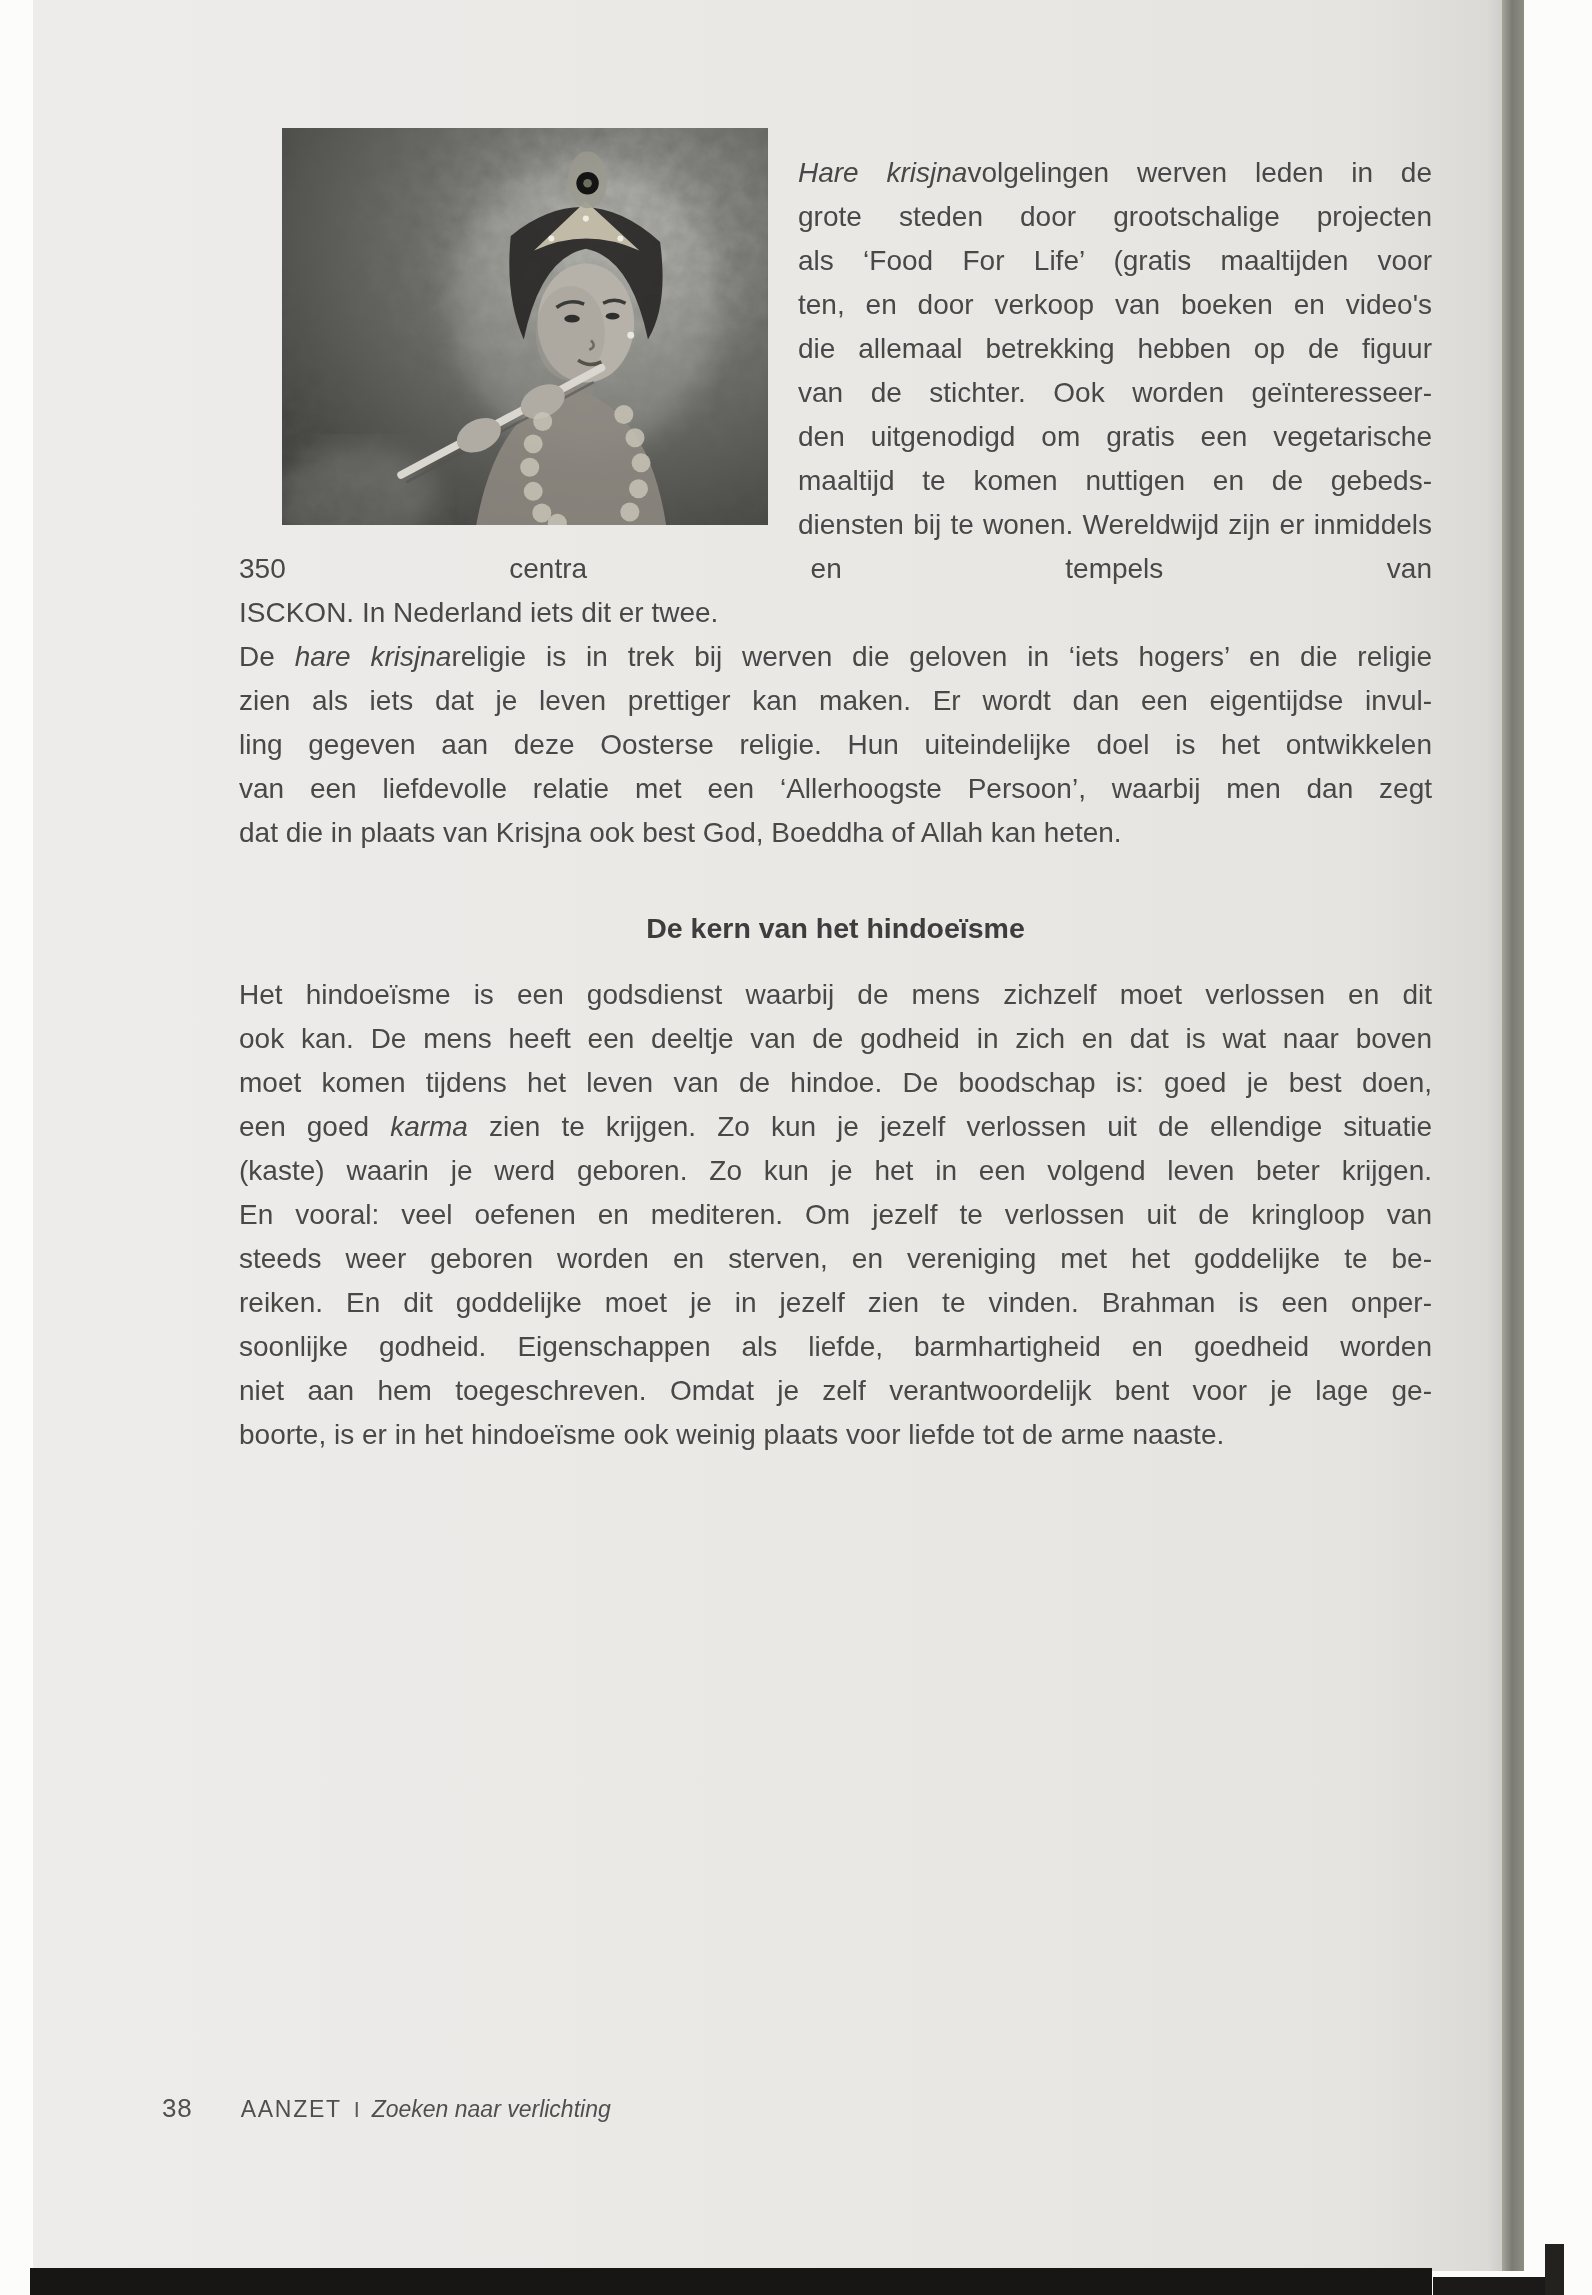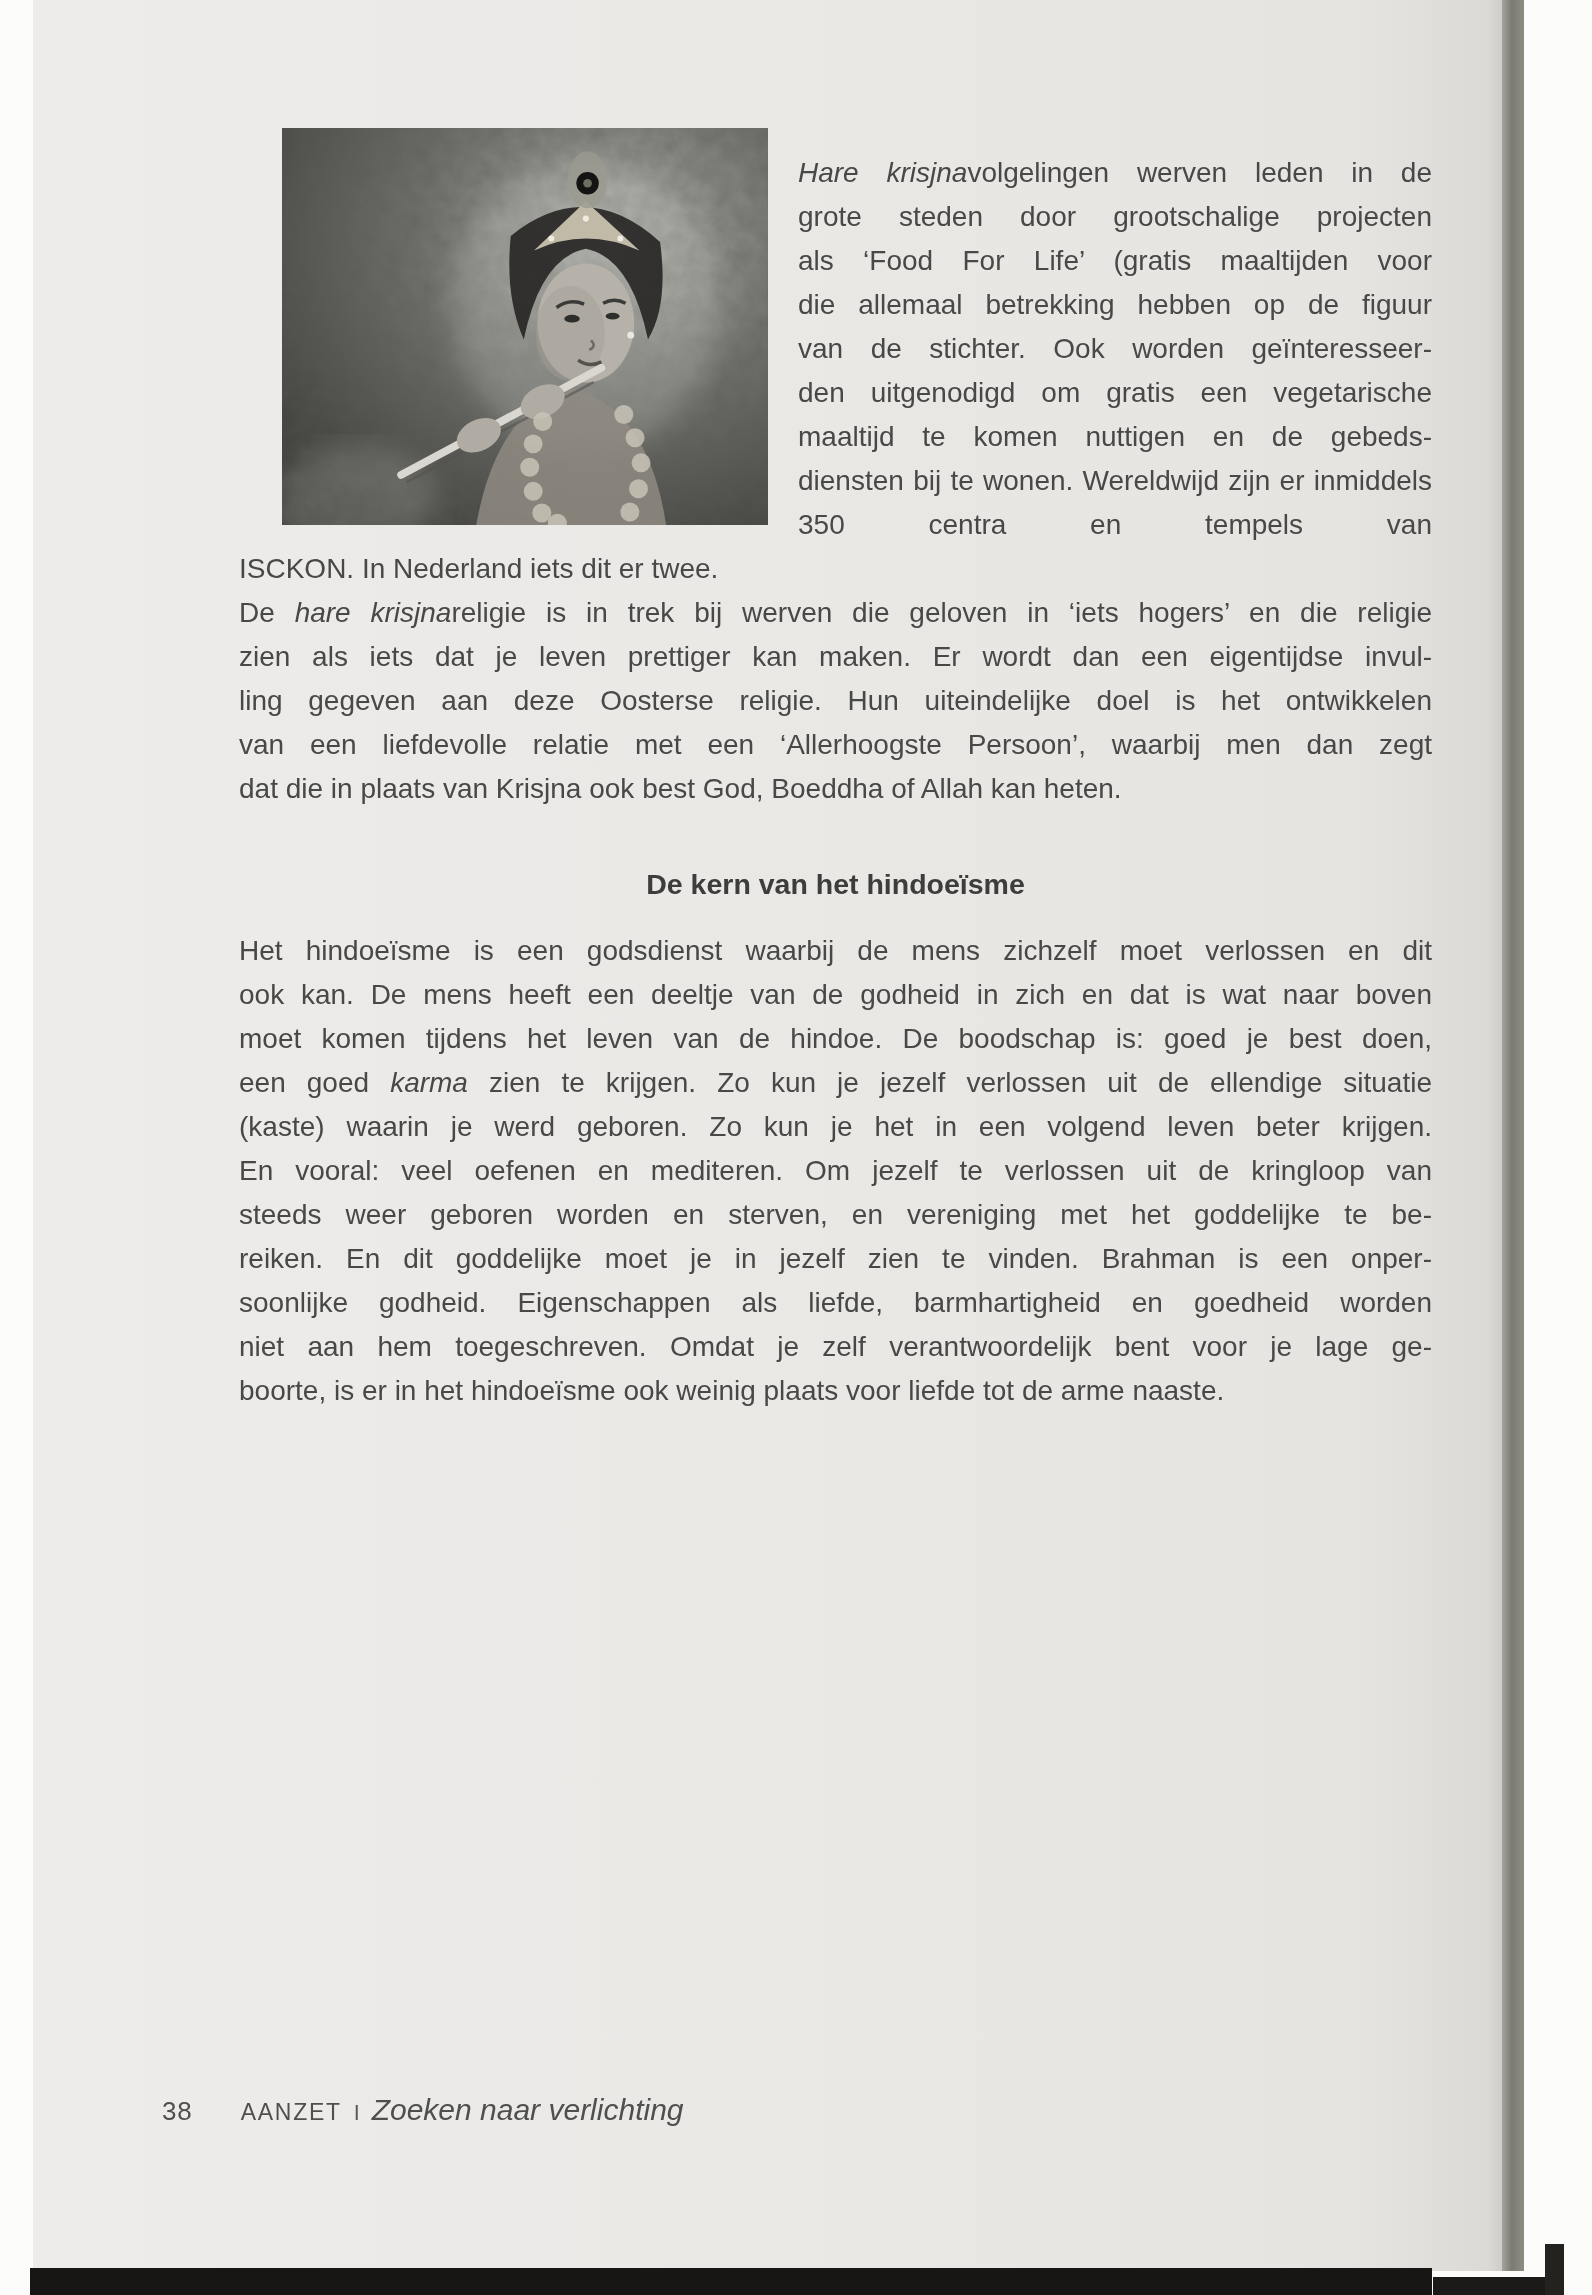--- a/index.html
+++ b/index.html
@@ -59,21 +59,21 @@
   }
 
   .page-footer {
     position: absolute; left: 162px; top: 2093px;
     display: flex; align-items: baseline;
     color: #4f4f4f;
   }
   .page-number { font-size: 26px; letter-spacing: 0.9px; }
   .footer-series { margin-left: 48px; font-size: 23px; letter-spacing: 1.7px; }
   .footer-divider { margin: 0 12px; font-size: 21.6px; color: #5a5a5a; }
-  .footer-chapter { font-style: italic; font-size: 30px; }
+  .footer-chapter { font-style: italic; font-size: 23px; }
 </style>
 </head>
 <body>
 
 <div class="book-page"></div>
 <div class="spine-strip"></div>
 <div class="scan-bar-main"></div>
 <div class="scan-bar-right"></div>
 <div class="scan-bar-corner"></div>
 
@@ -133,20 +133,21 @@
             <circle cx="409" cy="359" r="11"></circle>
             <circle cx="416" cy="388" r="11"></circle>
           <circle cx="413" cy="418" r="11"></circle>
             <circle cx="403" cy="445" r="11"></circle>
         </g>
       </svg>
     </figure>
   <div class="line just"><span class="it">Hare krisjna</span><span>volgelingen werven leden in de</span></div>
       <div class="line just"><span>grote steden door grootschalige projecten</span></div>
       <div class="line just"><span>als ‘Food For Life’ (gratis maaltijden voor</span></div>
+      <div class="line just"><span>ten, en door verkoop van boeken en video's</span></div>
       <div class="line just"><span>die allemaal betrekking hebben op de figuur</span></div>
       <div class="line just"><span>van de stichter. Ook worden geïnteresseer-</span></div>
       <div class="line just"><span>den uitgenodigd om gratis een vegetarische</span></div>
       <div class="line just"><span>maaltijd te komen nuttigen en de gebeds-</span></div>
       <div class="line just"><span>diensten bij te wonen. Wereldwijd zijn er inmiddels 350 centra en tempels van</span></div>
       <div class="line"><span>ISCKON. In Nederland iets dit er twee.</span></div>
       <div class="line just"><span>De </span><span class="it">hare krisjna</span><span>religie is in trek bij werven die geloven in ‘iets hogers’ en die religie</span></div>
       <div class="line just"><span>zien als iets dat je leven prettiger kan maken. Er wordt dan een eigentijdse invul-</span></div>
       <div class="line just"><span>ling gegeven aan deze Oosterse religie. Hun uiteindelijke doel is het ontwikkelen</span></div>
       <div class="line just"><span>van een liefdevolle relatie met een ‘Allerhoogste Persoon’, waarbij men dan zegt</span></div>

